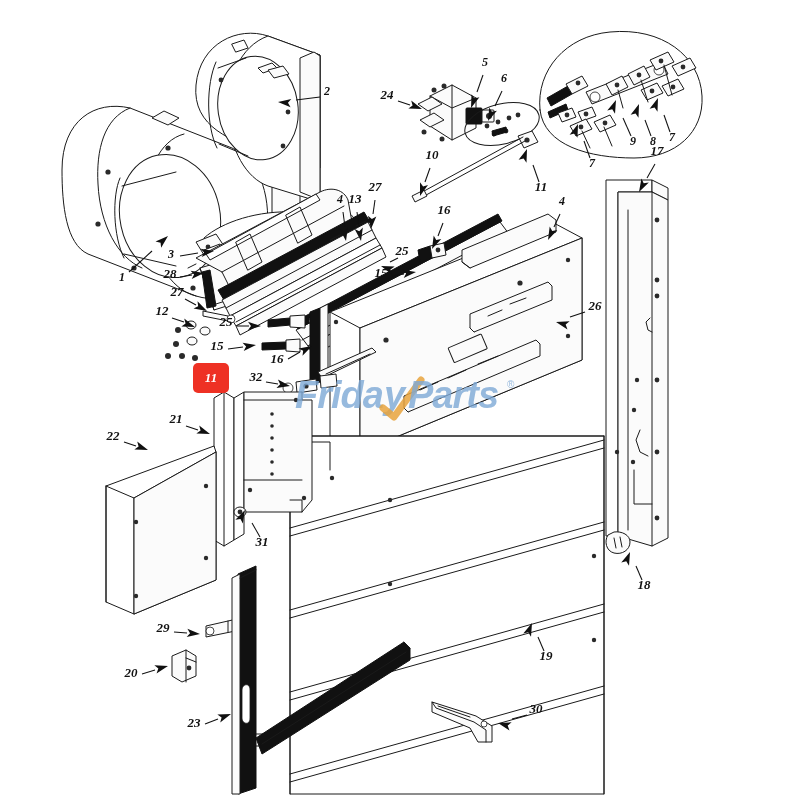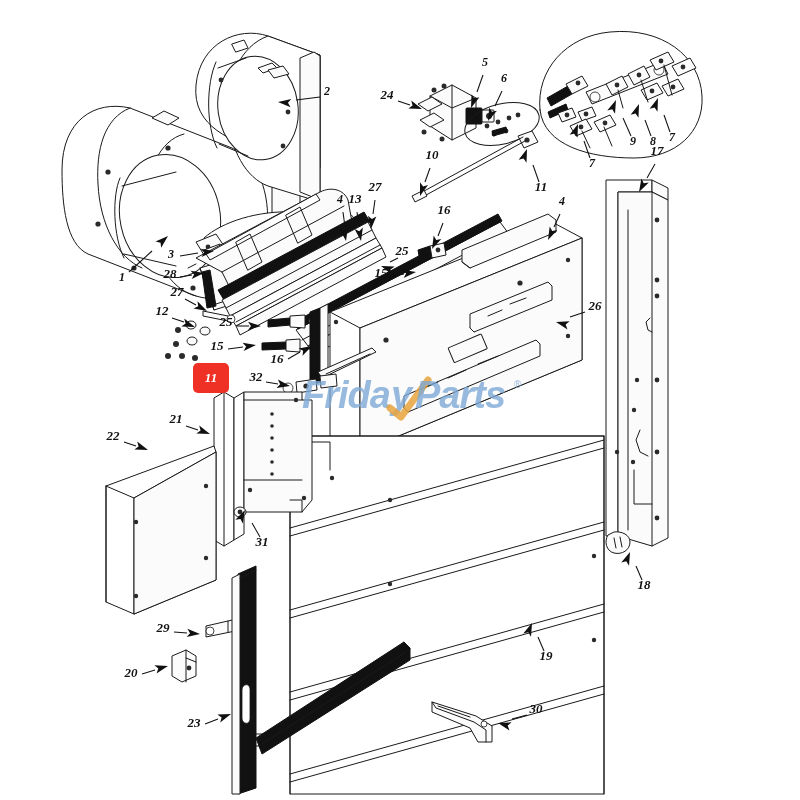--- a/index.html
+++ b/index.html
@@ -12,21 +12,21 @@
   .face{fill:#ffffff;stroke:#1a1a1a;stroke-width:1;stroke-linejoin:round;}
   .faceL{fill:#fbfbfb;stroke:#1a1a1a;stroke-width:1;stroke-linejoin:round;}
   .blk{fill:#111111;stroke:#111111;stroke-width:1;stroke-linejoin:round;}
   .holeS{fill:#2a2a2a;}
   .holeO{fill:#ffffff;stroke:#1a1a1a;stroke-width:0.8;}
   .lead{fill:none;stroke:#101010;stroke-width:1.05;}
   .arrow{fill:#101010;}
   .cnum{font-family:"Liberation Serif",serif;font-size:13px;font-weight:700;
         fill:#111111;font-style:italic;}
   .cnum.sm{font-size:12px;}
-  .wm{position:absolute;left:302px;top:374px;width:240px;height:48px;
+  .wm{position:absolute;left:295px;top:374px;width:240px;height:48px;
       pointer-events:none;}
   .wm-text{font-family:"Liberation Sans",sans-serif;font-style:italic;
       font-weight:700;font-size:38px;letter-spacing:-1px;
       fill:#7ea9d6;opacity:.80;}
   .wm-reg{font-family:"Liberation Sans",sans-serif;font-size:10px;
       fill:#7ea9d6;opacity:.8;}
   .wm-swoosh{fill:none;stroke:#e8a33d;stroke-width:7;opacity:.85;
       stroke-linecap:round;stroke-linejoin:round;}
   .hl-box{position:absolute;border-radius:5px;}
   .hl-num{position:absolute;font-family:"Liberation Serif",serif;

